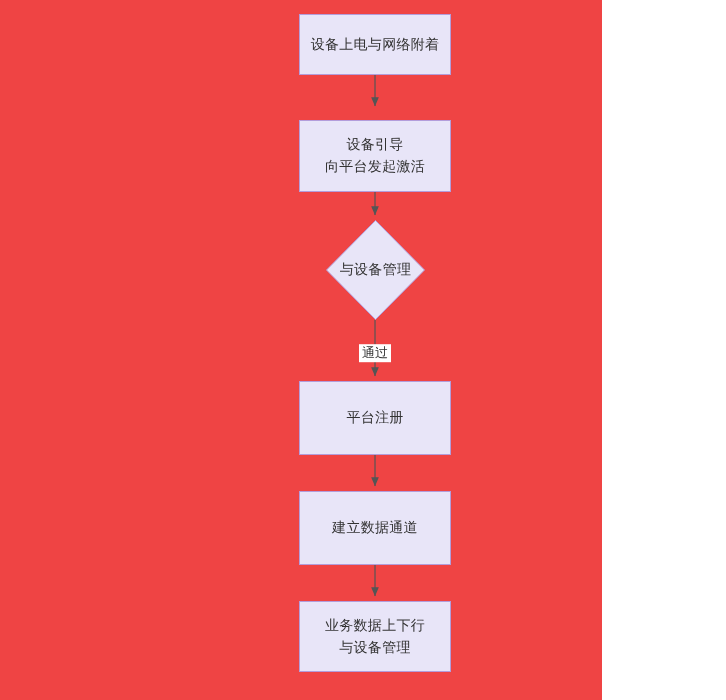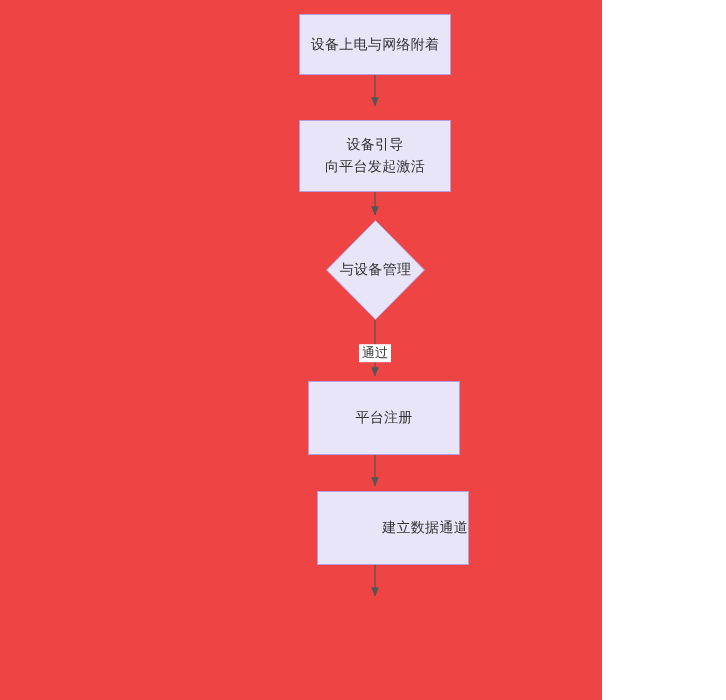--- a/index.html
+++ b/index.html
@@ -115,26 +115,32 @@
     <svg class="diamond-shape" viewBox="0 0 99 100" preserveAspectRatio="none">
       <polygon class="face" points="49.5,0.5 98.5,50 49.5,99.5 0.5,50"></polygon>
     </svg>
     <div class="node-text">
       <span class="line">与设备管理</span>
     </div>
   </div>
 
   <div class="edge-label" style="left:375px; top:353px;">通过</div>
 
-  <div class="node process" style="left:308px; top:381px; width:152px; height:74px;">
+  <div class="node process" style="left:299px; top:381px; width:152px; height:74px;">
     <div class="node-text">
       <span class="line">平台注册</span>
     </div>
   </div>
 
-  <div class="node process" style="left:317px; top:491px; width:152px; height:74px;align-items:flex-end;">
+  <div class="node process" style="left:299px; top:491px; width:152px; height:74px;">
     <div class="node-text">
       <span class="line">建立数据通道</span>
     </div>
   </div>
 
+  <div class="node process" style="left:299px; top:601px; width:152px; height:71px;">
+    <div class="node-text">
+      <span class="line">业务数据上下行</span>
+      <span class="line">与设备管理</span>
+    </div>
+  </div>
 
 </div>
 
 </body></html>

